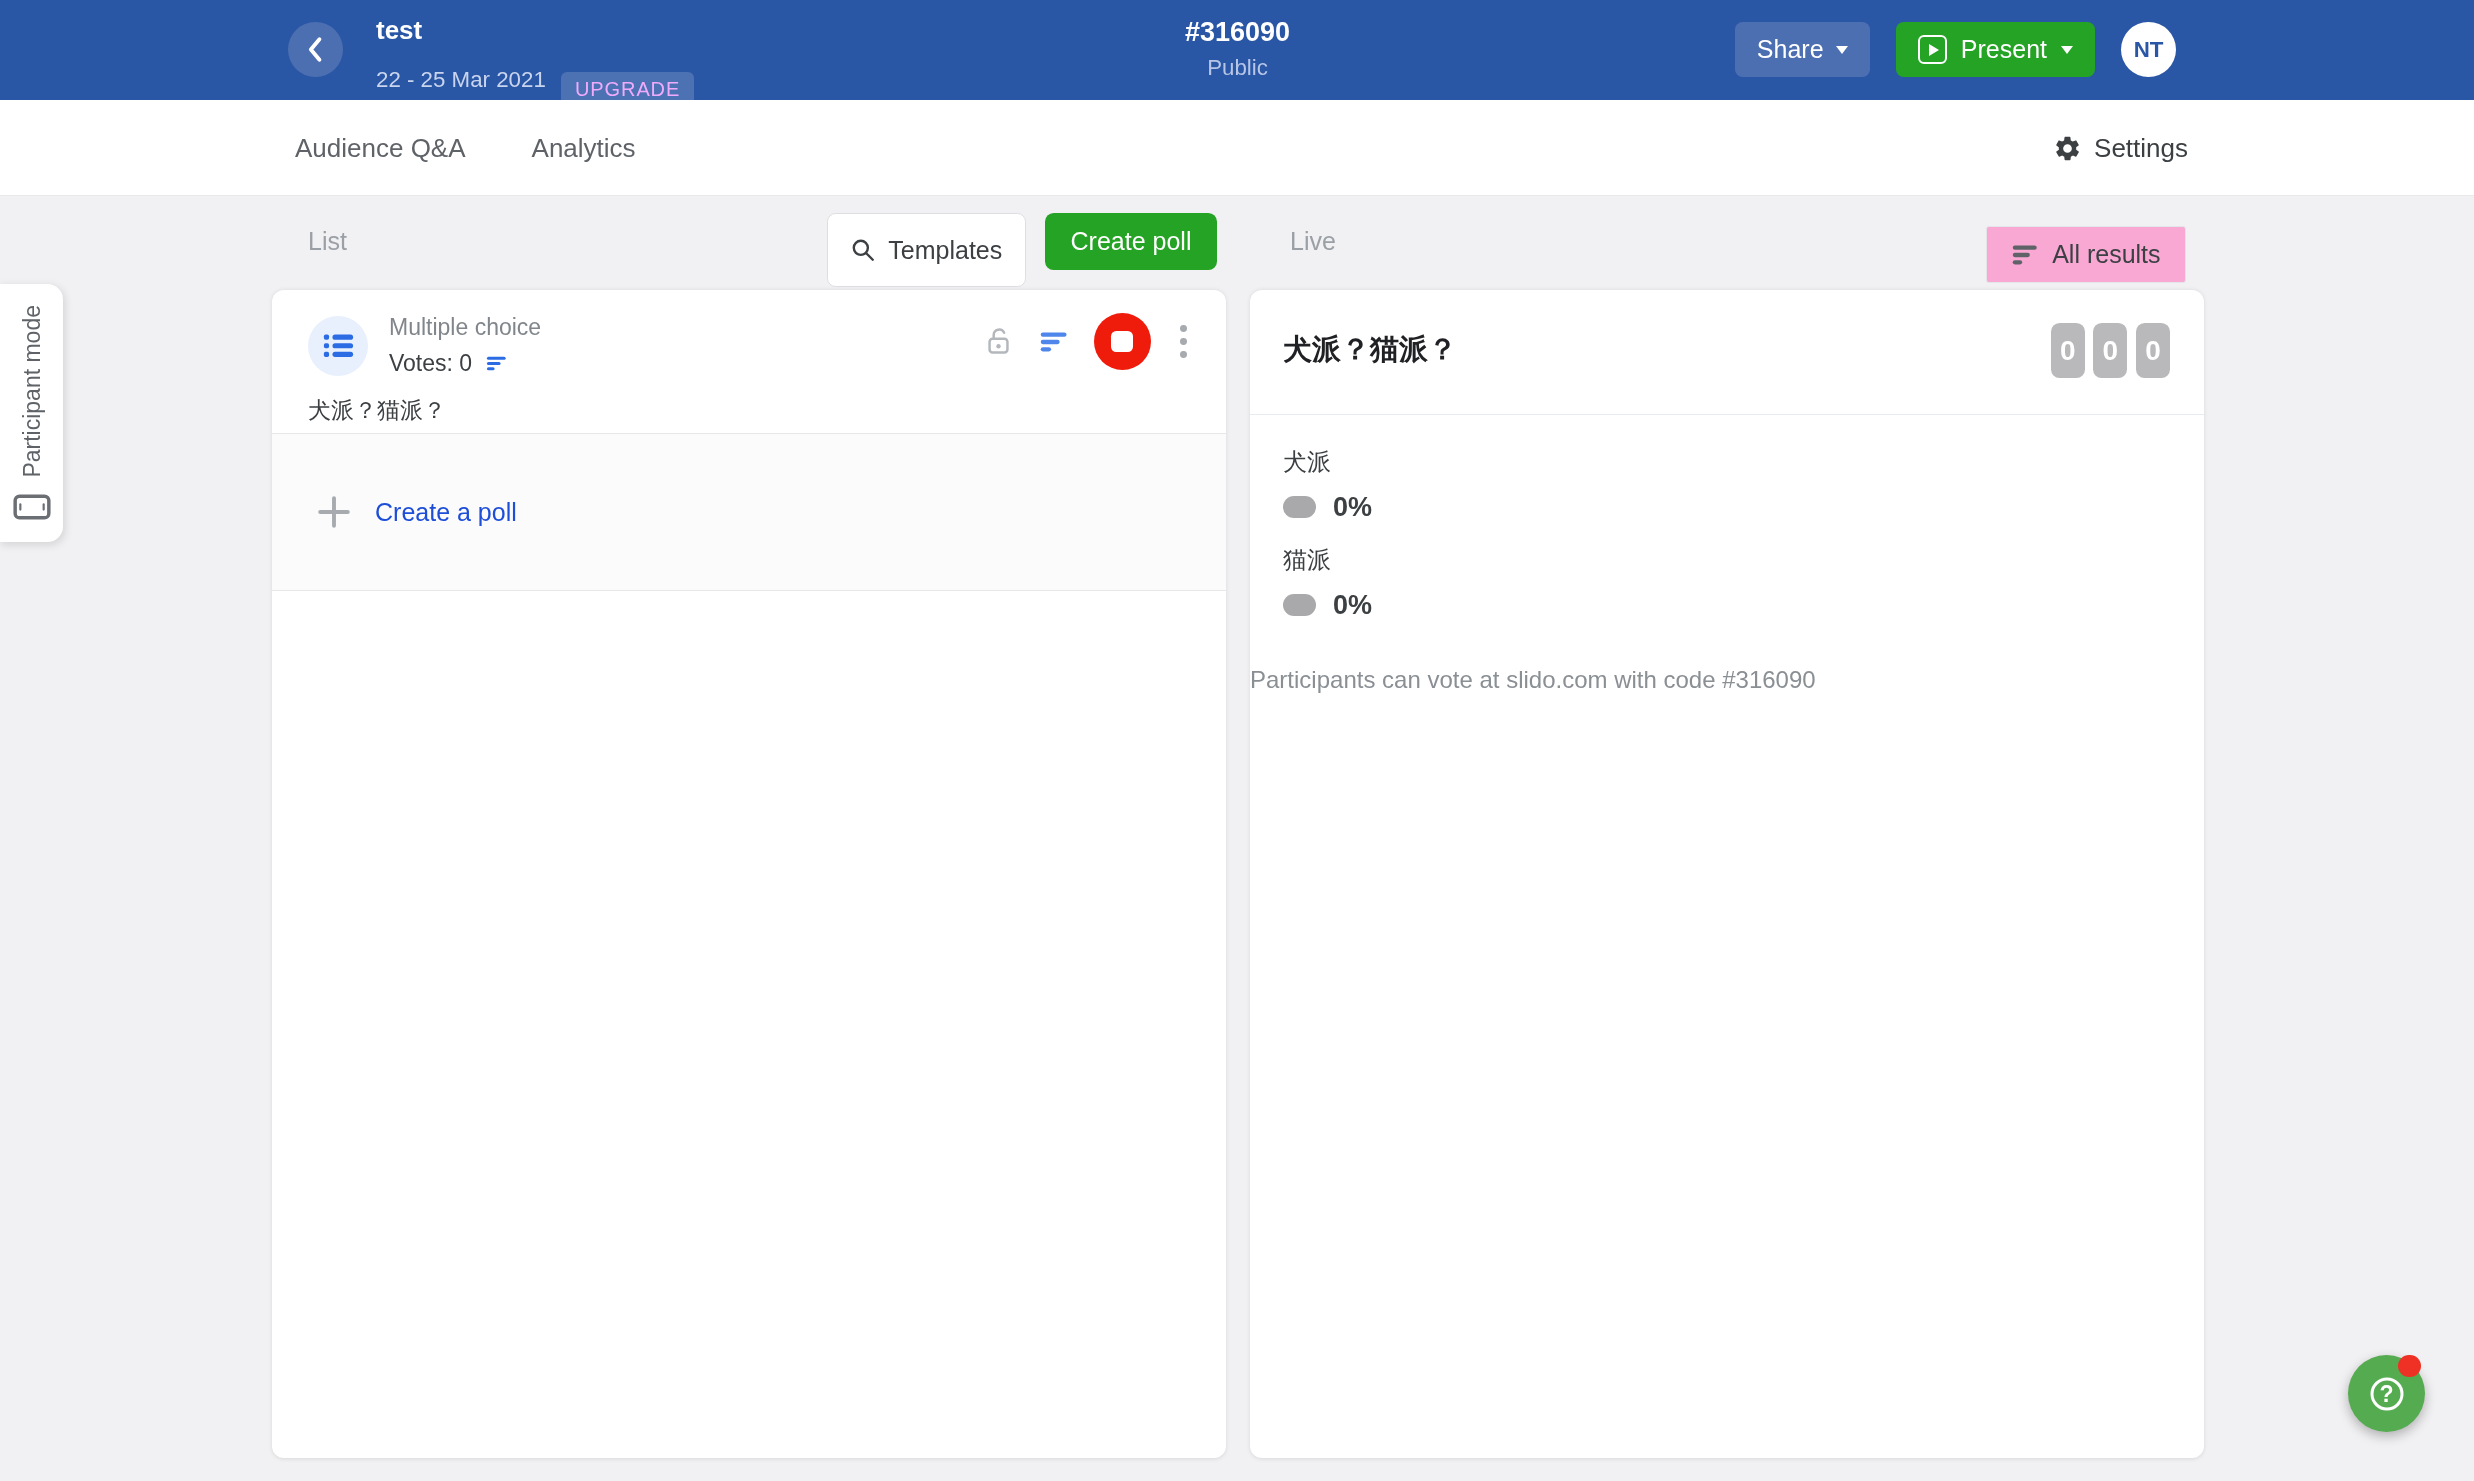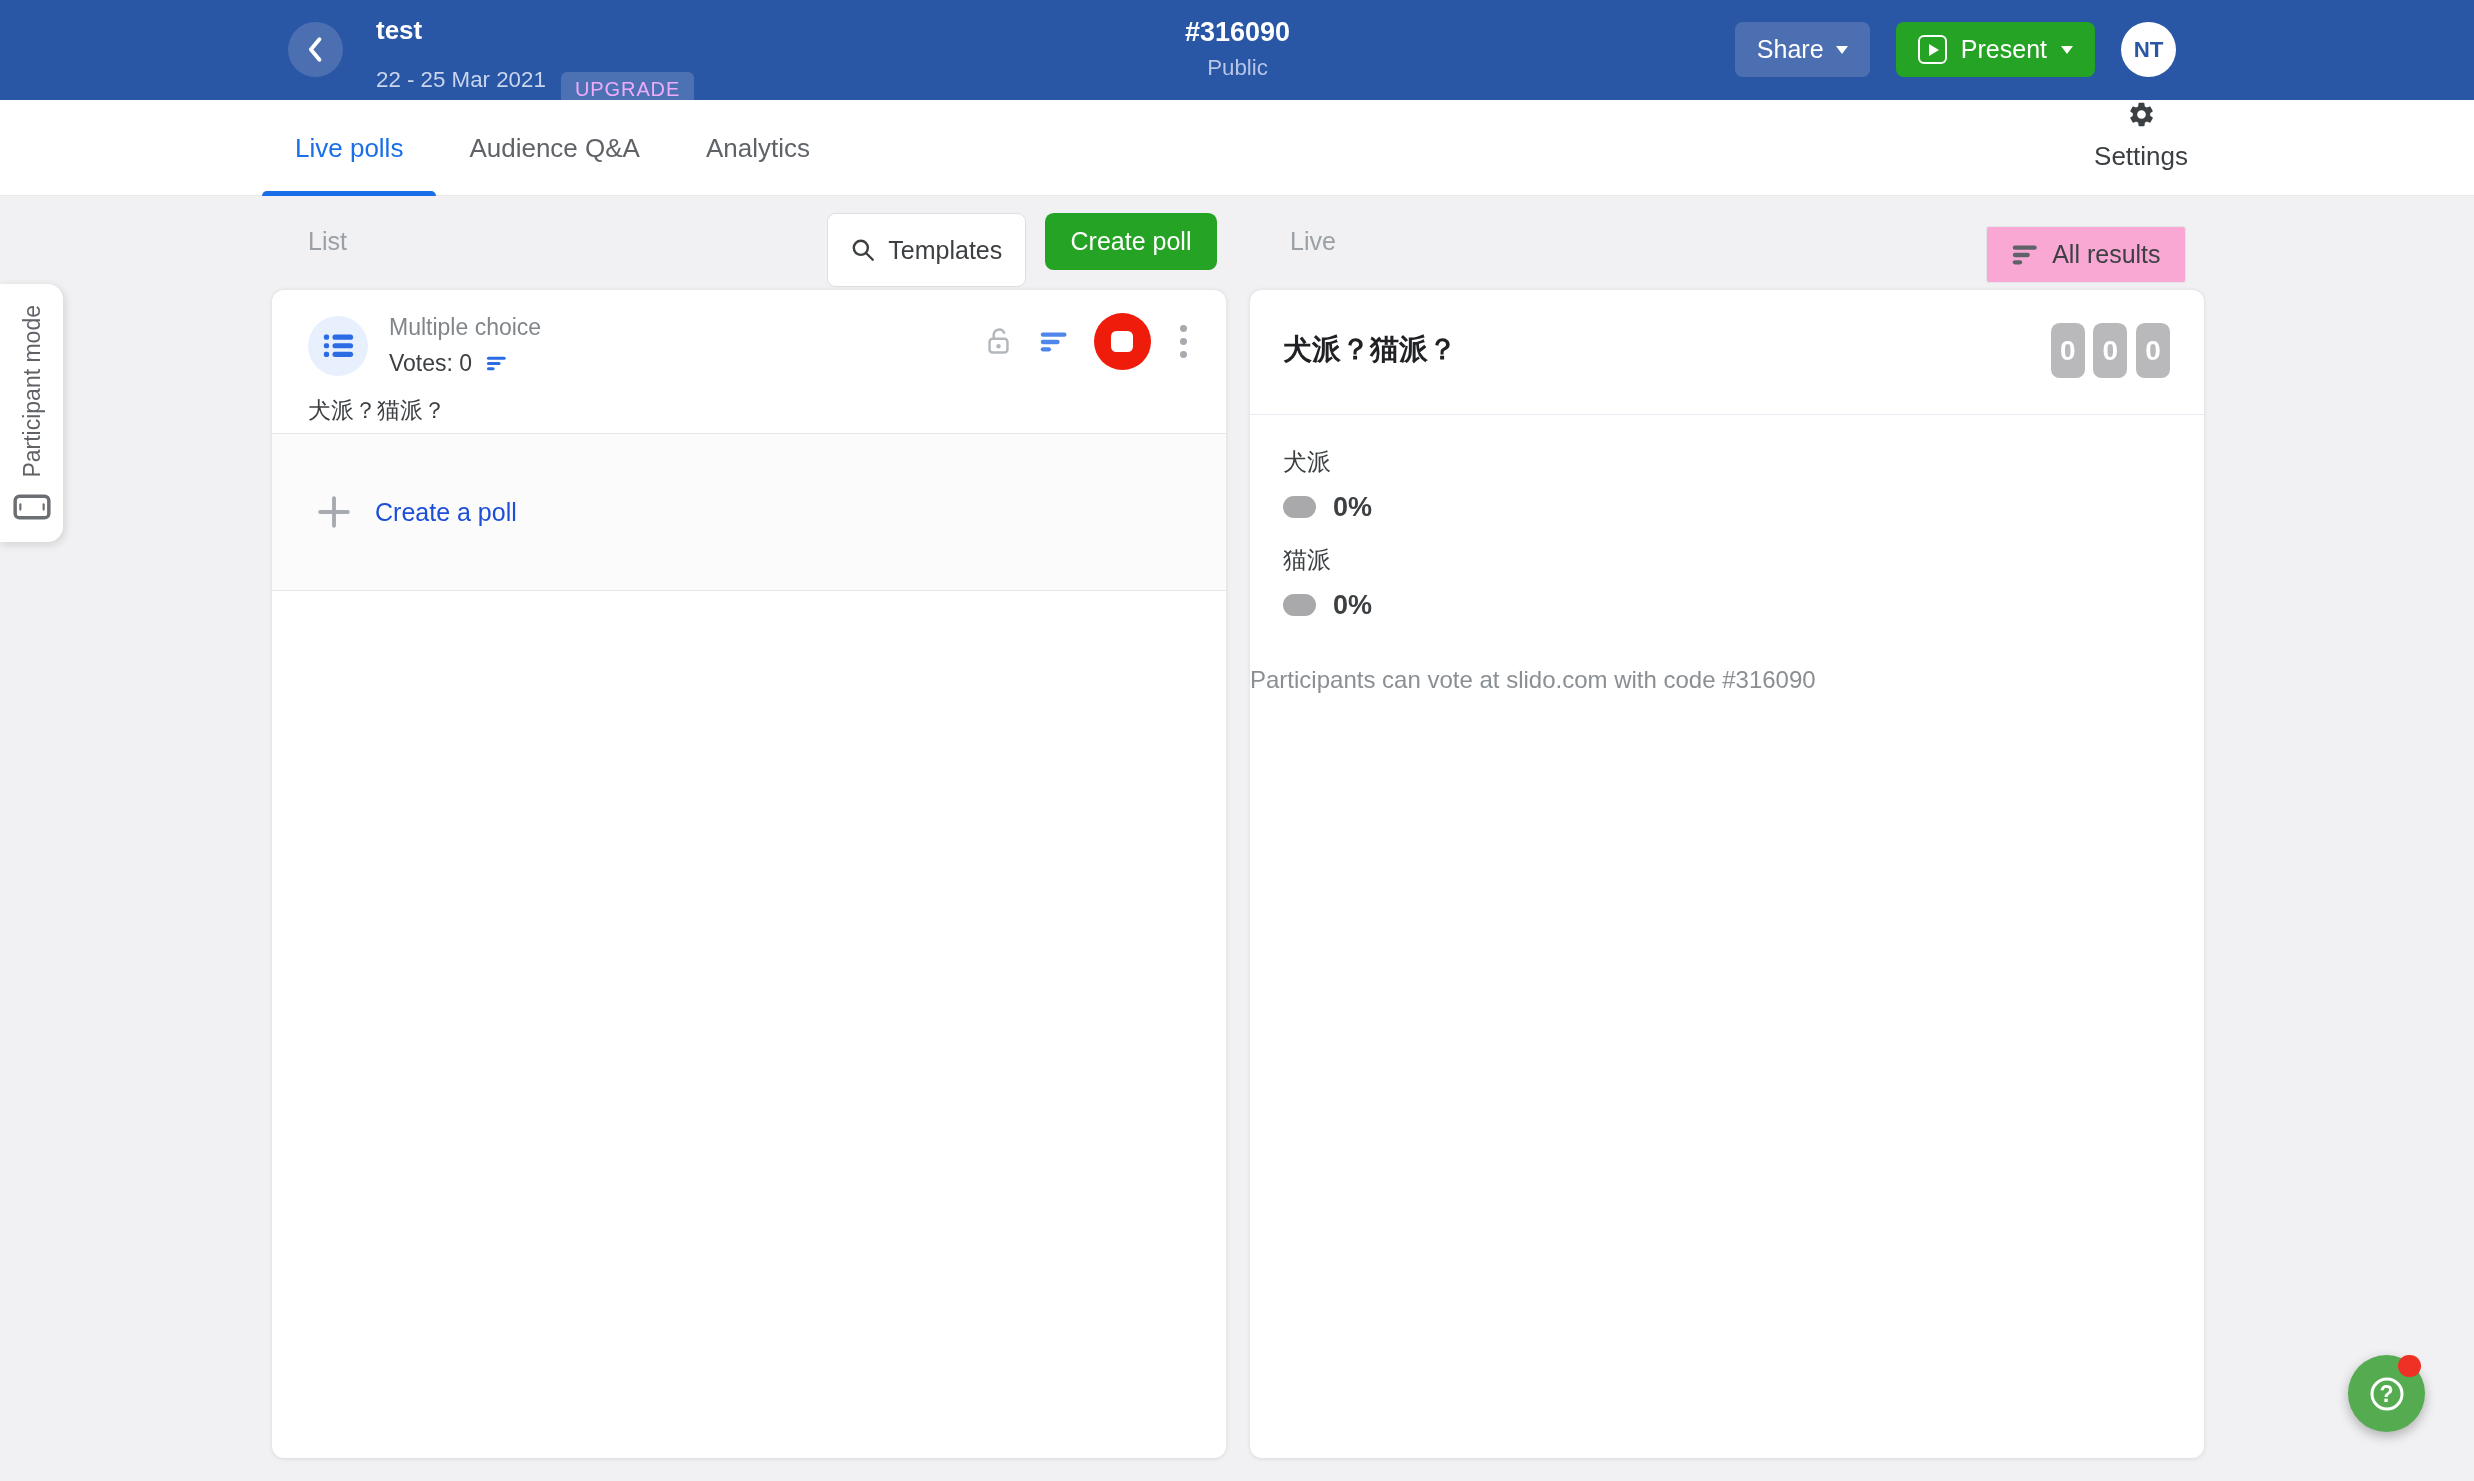--- a/index.html
+++ b/index.html
@@ -37,21 +37,21 @@
   
   .tabsbar { position:absolute; left:0; top:100px; width:2475px; height:96px; background:#ffffff;
              border-bottom:0.9px solid #e9e9e9; }
   .tabs { position:absolute; left:262px; top:0; height:96px; display:flex; }
   .tab { position:relative; height:96px; padding:0 33px; display:flex; align-items:center;
          font-size:26px; color:#5f6368; cursor:pointer; }
   .tab.active { color:#1a6fe8; font-weight:500; }
   .tab.active .tab-underline { position:absolute; left:0; right:0; bottom:0; height:5.2px;
                                background:#1a6fe8; border-radius:5.2px 5.2px 0 0; }
   .settings { position:absolute; right:287px; top:0; height:96px; display:flex; align-items:center; gap:12px;
-              cursor:pointer;flex-direction:column; }
+              cursor:pointer; }
   .settings svg { display:block; }
   .settings-label { font-size:26px; color:#3c4043; font-weight:500; }
 
   
   .pane-label { position:absolute; font-size:25px; color:#9aa0a6; }
   .label-list { left:308px; top:227px; }
   .label-live { left:1290px; top:227px; }
   .left-actions { position:absolute; left:827px; top:213px; height:57px; display:flex; gap:19px; }
   .templates-btn { height:74px; padding:0 22.3px; background:#ffffff; border:1.7px solid #dcdee1; border-radius:8.6px;
                    display:flex; align-items:center; gap:12px; font-size:25px; color:#3c4043; font-weight:500; cursor:pointer; }
@@ -145,24 +145,20 @@
           </span>
         <span>Present</span>
         <span class="caret-down"></span>
       </div>
       <div class="avatar">NT</div>
     </div>
   </div>
 
   <div class="tabsbar">
     <div class="tabs">
-      <div class="tab active">
-        <span>Live polls</span>
-        <span class="tab-underline"></span>
-      </div>
       <div class="tab">
         <span>Audience Q&amp;A</span>
       </div>
       <div class="tab">
         <span>Analytics</span>
       </div>
     </div>
     <div class="settings">
       <svg width="29" height="29" viewBox="0 0 24 24">
         <path fill="#3c4043" d="M19.14 12.94c.04-.3.06-.61.06-.94s-.02-.64-.07-.94l2.03-1.58a.5.5 0 0 0 .12-.64l-1.92-3.32a.5.5 0 0 0-.61-.22l-2.39.96a7.3 7.3 0 0 0-1.62-.94l-.36-2.54a.5.5 0 0 0-.5-.42h-3.84a.5.5 0 0 0-.5.42l-.36 2.54c-.59.24-1.13.57-1.62.94l-2.39-.96a.5.5 0 0 0-.61.22L2.74 8.87a.5.5 0 0 0 .12.64l2.03 1.58c-.05.3-.09.63-.09.94s.02.64.07.94l-2.03 1.58a.5.5 0 0 0-.12.64l1.92 3.32c.12.22.39.3.61.22l2.39-.96c.5.38 1.03.7 1.62.94l.36 2.54c.05.24.25.42.5.42h3.84c.25 0 .46-.18.5-.42l.36-2.54c.59-.24 1.13-.56 1.62-.94l2.39.96c.23.09.49 0 .61-.22l1.92-3.32a.5.5 0 0 0-.12-.64l-2.01-1.58zM12 15.6a3.6 3.6 0 1 1 0-7.2 3.6 3.6 0 0 1 0 7.2z"></path>

